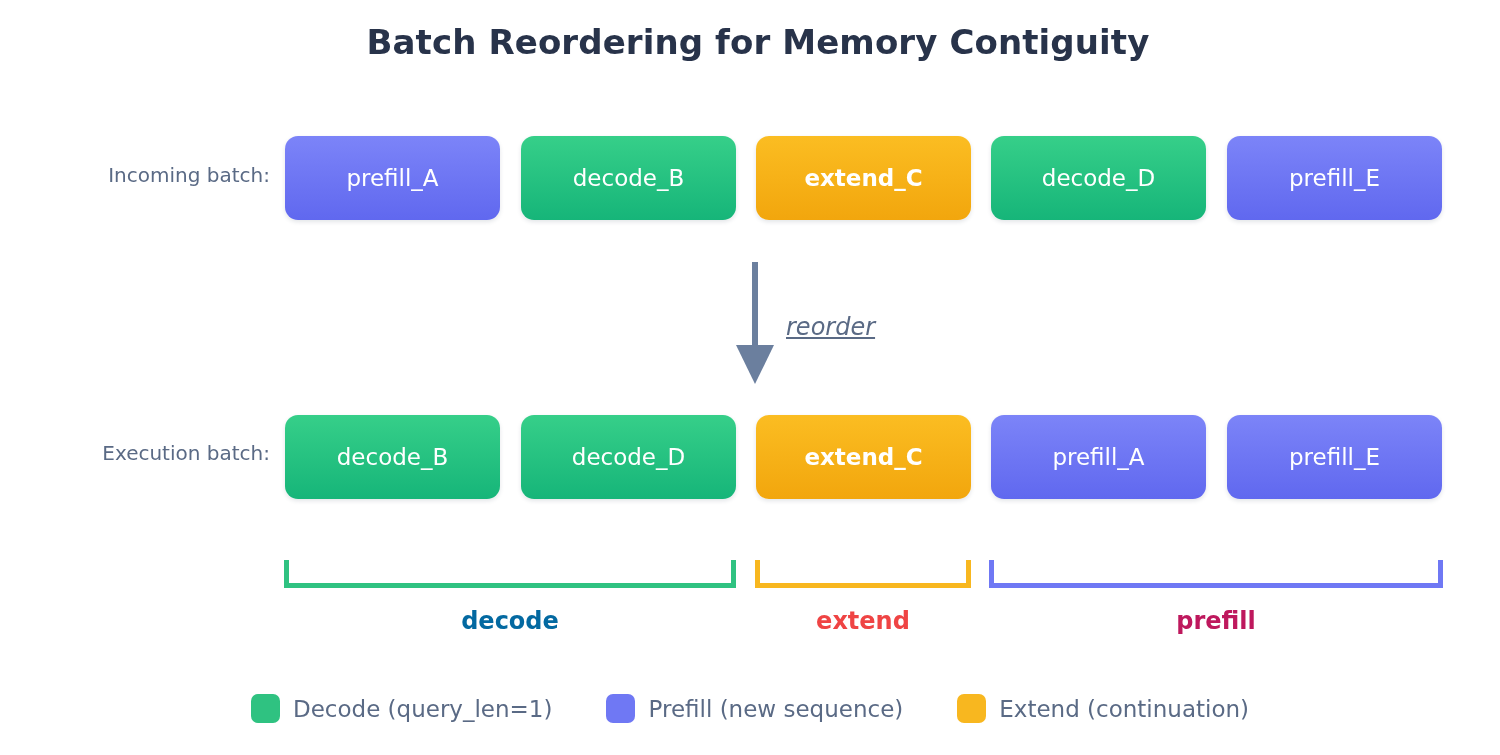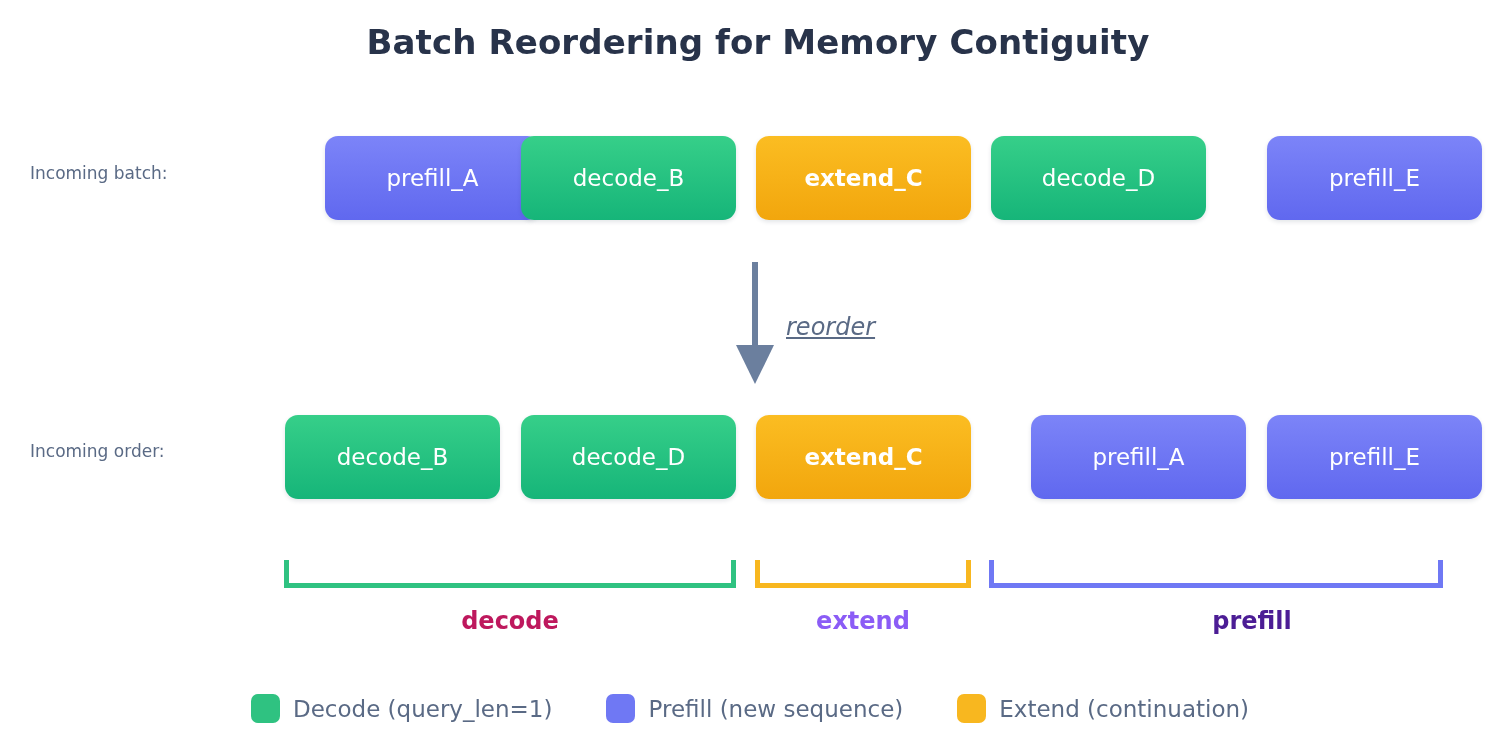--- a/index.html
+++ b/index.html
@@ -24,42 +24,42 @@
     text-align: center;
     font-size: 34px;
     font-weight: bold;
     color: #28334a;
     letter-spacing: 0.1px;
   }
 
   
   .row-label {
     position: absolute;
-    font-size: 17px;
+    font-size: 20px;
     color: #5a6a85;
     white-space: nowrap;
-    padding-left: 30px;
+    text-align: right;
   }
   #incoming-batch-label { left: 0px; top: 163px; width: 270px; }
   #execution-order-label { left: 0px; top: 441px; width: 270px; }
 
   
   .seq-box {
     position: absolute;
     height: 84px;
     border-radius: 13px;
     display: flex;
     align-items: center;
     justify-content: center;
     color: #ffffff;
     font-size: 23px;
     box-shadow: 0 2px 4px rgba(40, 51, 74, 0.13);
     box-sizing: border-box;
   }
-  .seq-box.prefill { background: linear-gradient(180deg, #7c84f8 0%, #6068ef 100%); margin-left: 40px; }
+  .seq-box.prefill { background: linear-gradient(180deg, #7c84f8 0%, #6068ef 100%); }
   .seq-box.decode  { background: linear-gradient(180deg, #36cf89 0%, #16b579 100%); }
   .seq-box.extend  { background: linear-gradient(180deg, #fbbd22 0%, #f2a60d 100%); font-weight: bold; }
 
   #incoming-row .seq-box { top: 136px; }
   #execution-row .seq-box { top: 415px; }
 
   
   #reorder-arrow {
     position: absolute;
     left: 700px;
@@ -151,46 +151,46 @@
   </div>
 
 <div id="reorder-arrow">
   <svg width="120" height="125" viewBox="0 0 120 125" xmlns="http://www.w3.org/2000/svg">
     <line x1="55" y1="0" x2="55" y2="88" stroke="#6b7f9e" stroke-width="6"></line>
     <polygon points="36,83 74,83 55,122" fill="#6b7f9e"></polygon>
   </svg>
 </div>
 <div id="reorder-label">reorder</div>
 
-<div id="execution-order-label" class="row-label">Incoming order:</div>
+<div id="execution-order-label" class="row-label">Execution batch:</div>
 <div id="execution-row">
     <div class="seq-box decode" style="left: 285px; width: 215px;">
       <span>decode_B</span>
     </div>
     <div class="seq-box decode" style="left: 521px; width: 215px;">
       <span>decode_D</span>
     </div>
     <div class="seq-box extend" style="left: 756px; width: 215px;">
       <span>extend_C</span>
     </div>
     <div class="seq-box prefill" style="left: 991px; width: 215px;">
       <span>prefill_A</span>
     </div>
     <div class="seq-box prefill" style="left: 1227px; width: 215px;">
       <span>prefill_E</span>
     </div>
   </div>
 
 <div id="groups-layer">
     <div class="group-bracket" style="left: 284px; width: 452px; border-color: rgb(47, 194, 129);"></div>
-    <div class="group-name" style="left: 284px; width: 452px; color: #be185d;">decode</div>
+    <div class="group-name" style="left: 284px; width: 452px; color: #0369a1;">decode</div>
     <div class="group-bracket" style="left: 755px; width: 216px; border-color: rgb(248, 183, 31);"></div>
-    <div class="group-name" style="left: 755px; width: 216px; color: #8b5cf6;">extend</div>
+    <div class="group-name" style="left: 755px; width: 216px; color: #ef4444;">extend</div>
     <div class="group-bracket" style="left: 989px; width: 454px; border-color: rgb(111, 120, 244);"></div>
-    <div class="group-name" style="left: 1025px; width: 454px; color: #4c1d95;">prefill</div>
+    <div class="group-name" style="left: 989px; width: 454px; color: #be185d;">prefill</div>
   </div>
 
 <div id="legend">
     <div class="legend-item">
       <span class="legend-swatch" style="background: rgb(47, 194, 129);"></span>
       <span class="legend-text">Decode (query_len=1)</span>
     </div>
     <div class="legend-item">
       <span class="legend-swatch" style="background: rgb(111, 120, 244);"></span>
       <span class="legend-text">Prefill (new sequence)</span>

